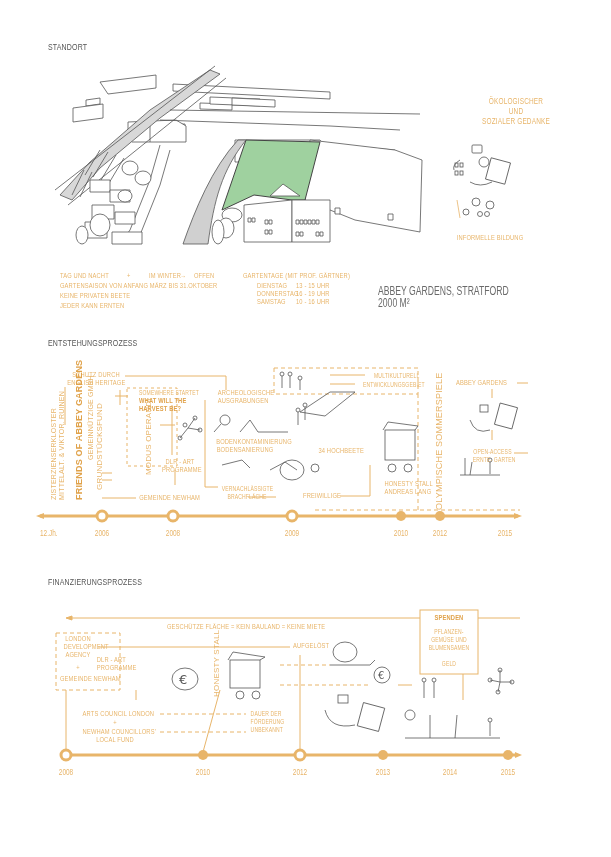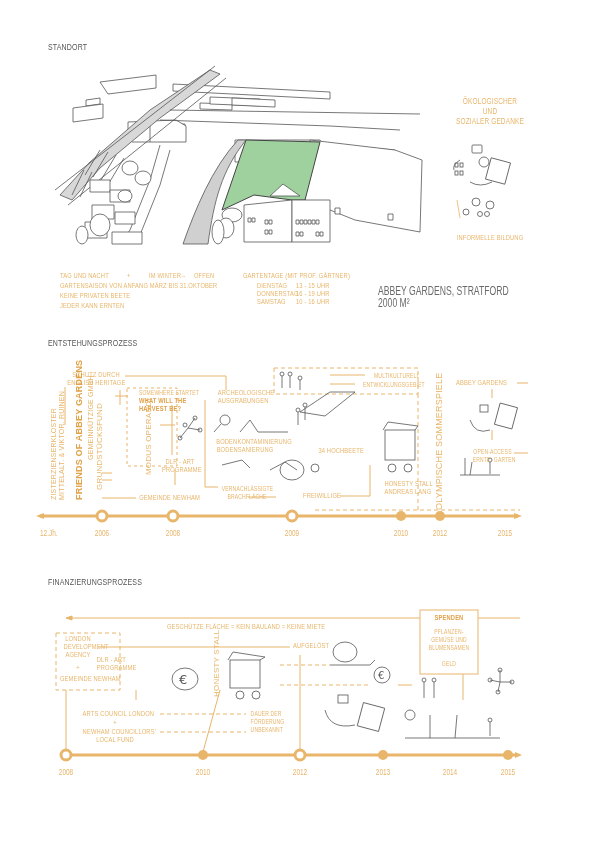--- a/index.html
+++ b/index.html
@@ -96,21 +96,21 @@
     <rect x="85" y="222" width="22" height="16"></rect>
     <ellipse cx="130" cy="168" rx="8" ry="7"></ellipse>
     <ellipse cx="143" cy="178" rx="8" ry="7"></ellipse>
     <ellipse cx="125" cy="196" rx="7" ry="6"></ellipse>
     <ellipse cx="100" cy="225" rx="10" ry="11"></ellipse>
     <ellipse cx="82" cy="235" rx="6" ry="9"></ellipse>
     <rect x="112" y="232" width="30" height="12"></rect>
   </g>
 </svg>
 
-<div class="abs" style="left:430px;top:96px;width:120px;">
+<div class="abs" style="left:456px;top:96px;width:120px;">
   <div class="tc or" style="width:120px;font-size:9px;line-height:10px;">ÖKOLOGISCHER</div>
   <div class="tc or" style="width:120px;font-size:9px;line-height:10px;">UND</div>
   <div class="tc or" style="width:120px;font-size:9px;line-height:10px;">SOZIALER GEDANKE</div>
 </div>
 <svg width="611" height="857">
   <g fill="none" stroke="#555" stroke-width="0.8">
     <rect x="472" y="145" width="10" height="8" rx="1"></rect>
     <circle cx="484" cy="162" r="5"></circle>
     <rect x="488" y="160" width="20" height="22" transform="rotate(15 498 171)"></rect>
     <path d="M460,160 q-8,5 -6,10"></path>

